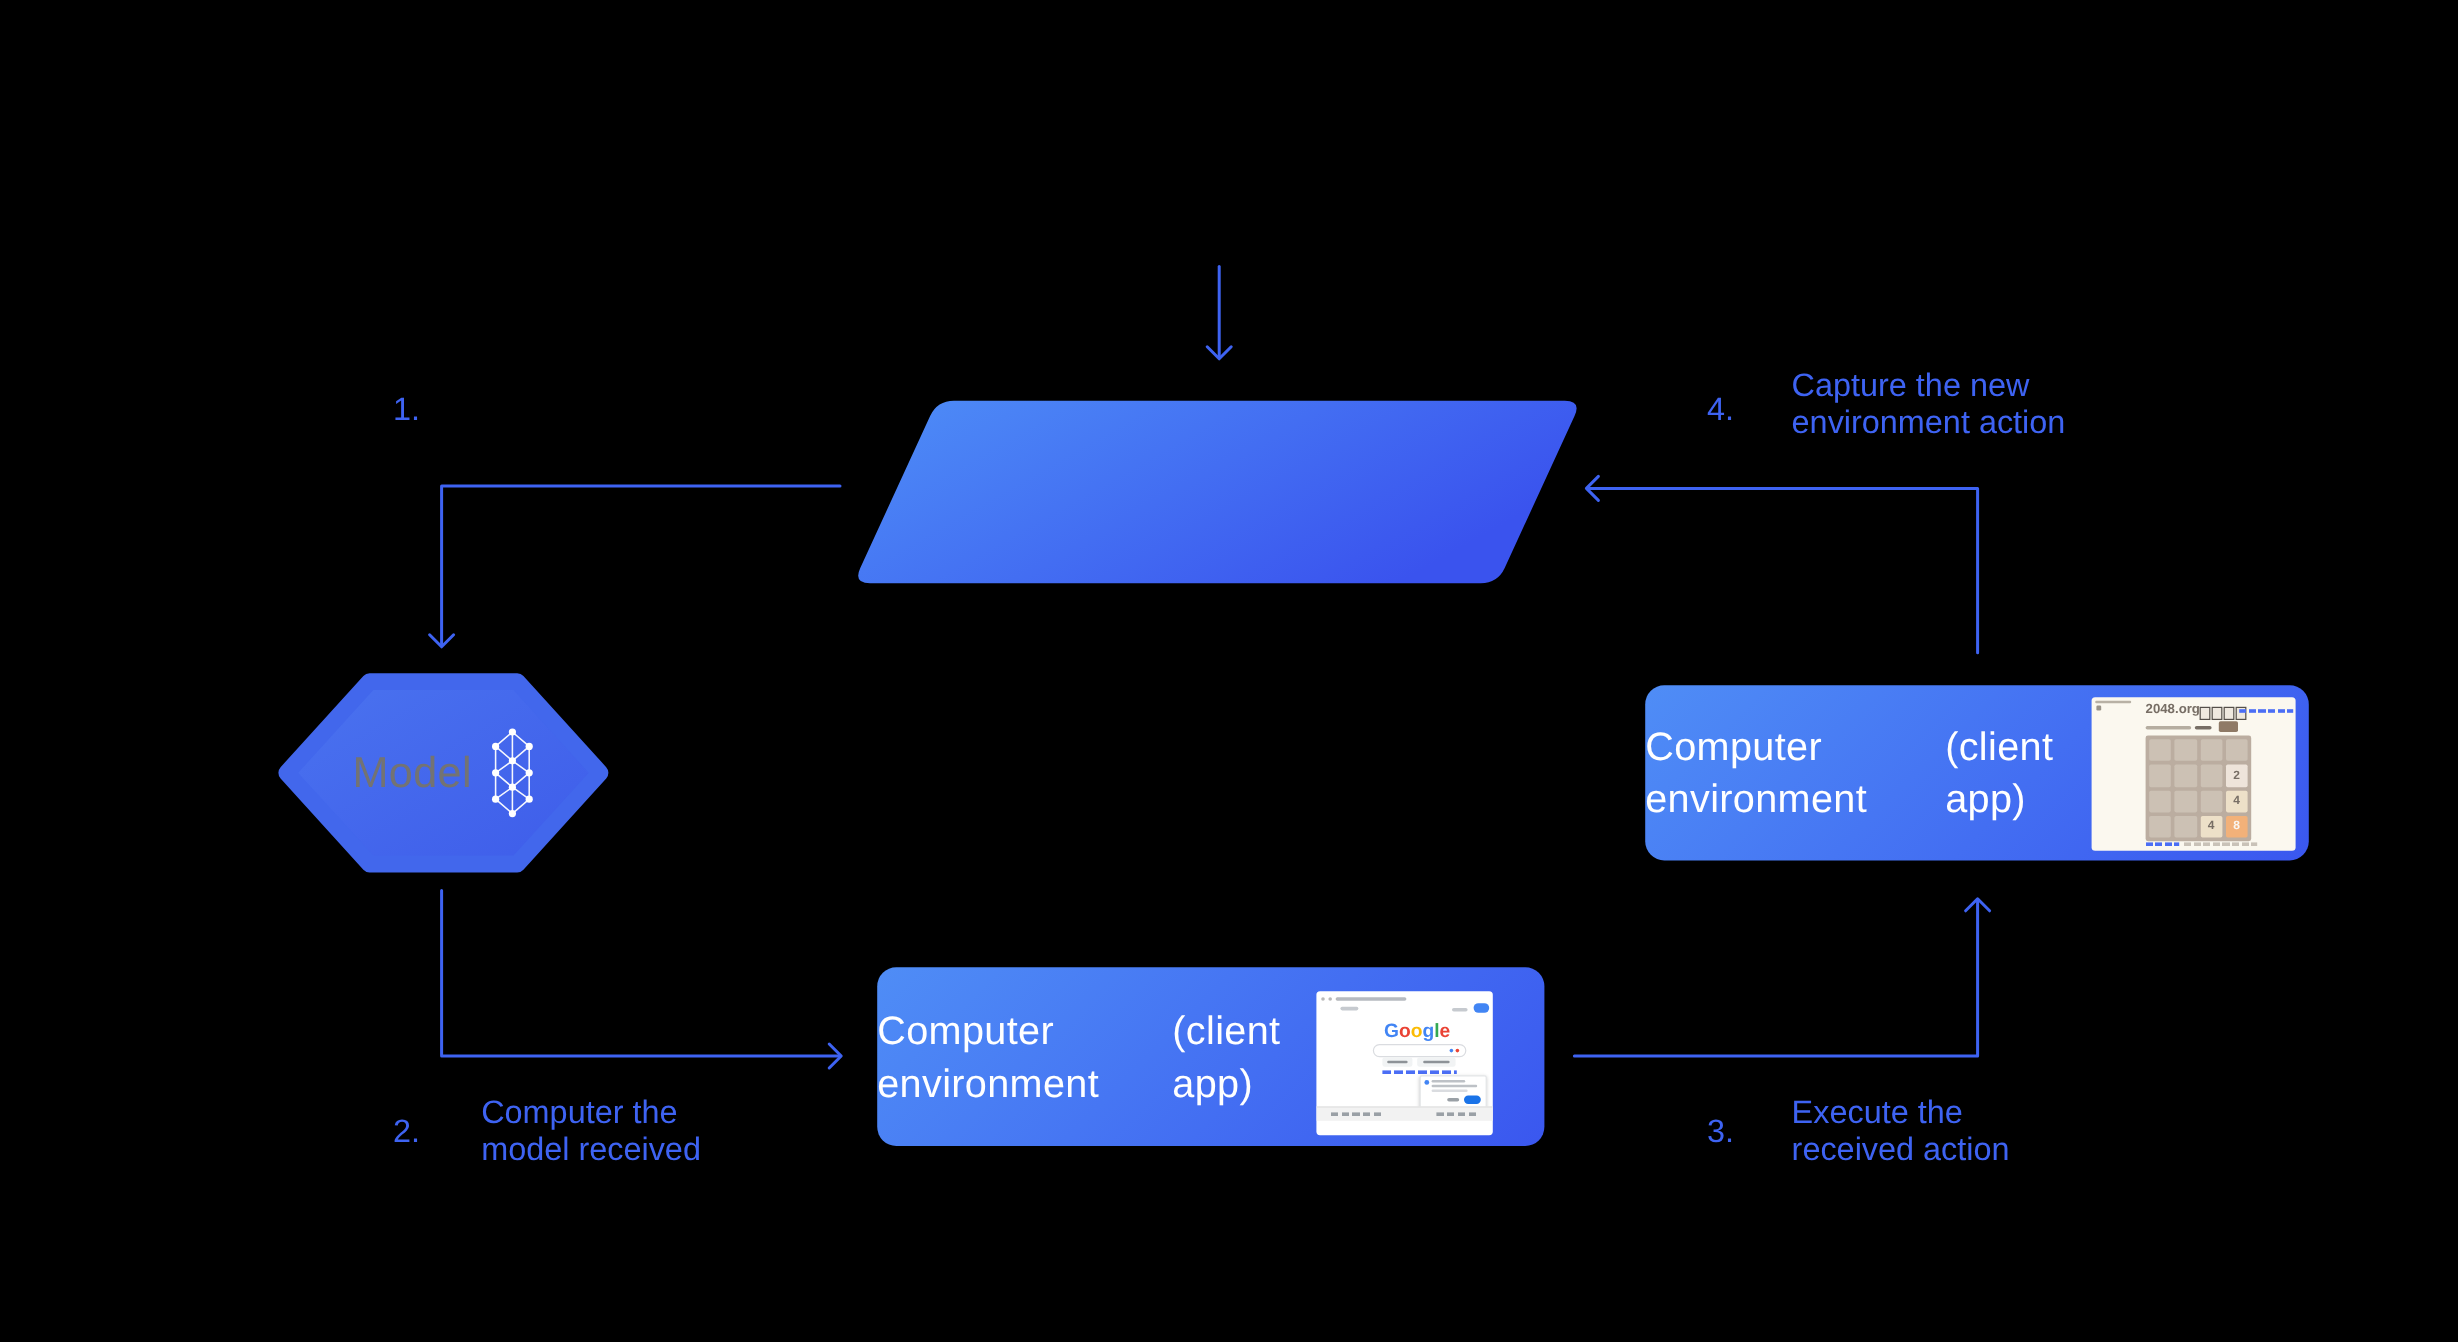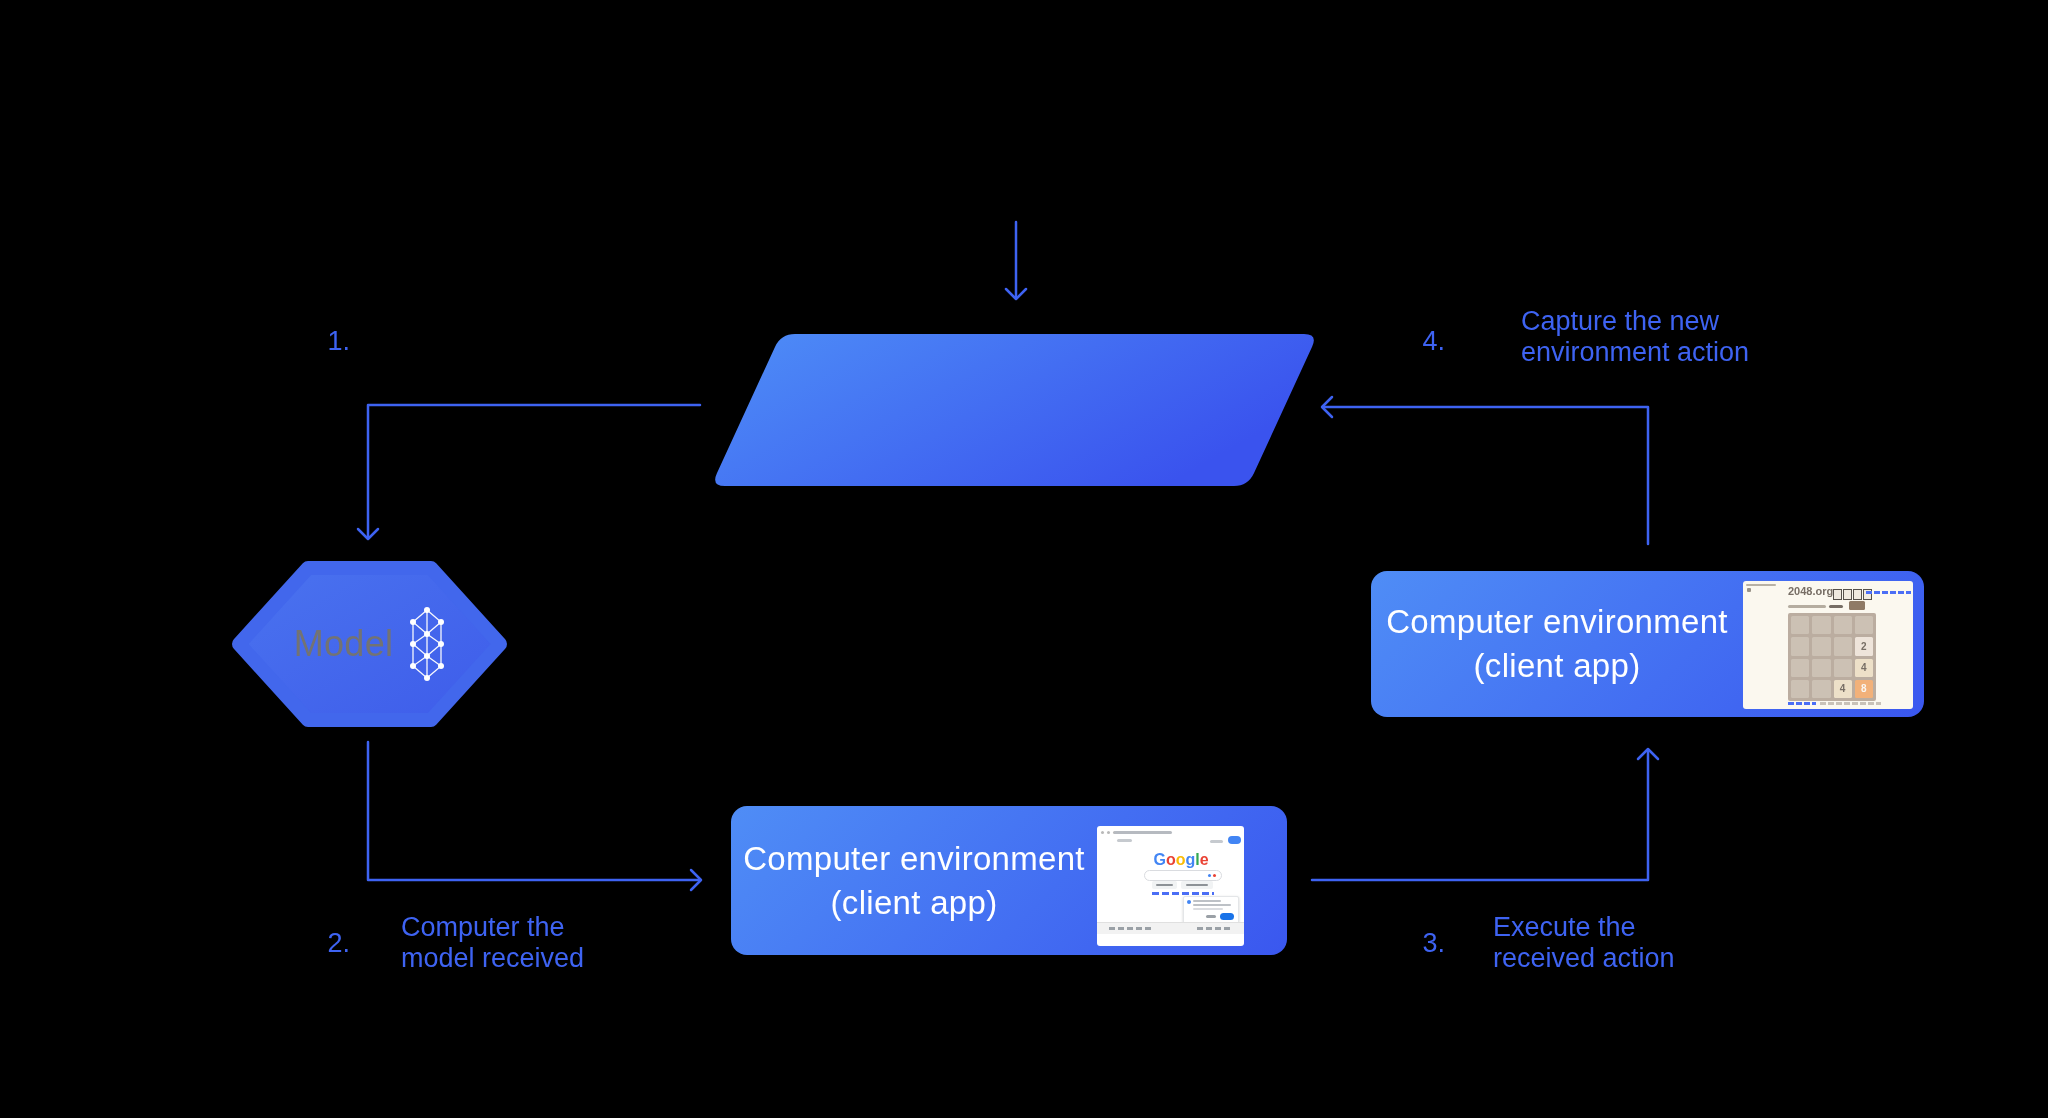--- a/index.html
+++ b/index.html
@@ -18,32 +18,32 @@
         color:#fff;font-size:33px;line-height:44px;font-weight:400;letter-spacing:.3px;}
   .hex-label{position:absolute;left:239px;top:568px;width:261px;height:152px;z-index:2;
         display:flex;align-items:center;justify-content:center;gap:16px;color:#737373;}
   .hex-label .txt{font-size:36px;font-weight:400;letter-spacing:.3px;}
 
   
   .env-box{position:absolute;border-radius:16px;z-index:2;
         background:linear-gradient(135deg,#4F8DF6 0%,#3A57EF 100%);}
   .env-box.bottom{left:731px;top:806px;width:556px;height:149px;}
   .env-box.right{left:1371px;top:571px;width:553px;height:146px;}
-  .env-text{position:absolute;left:0;top:0;height:100%;display:flex;flex-direction:column;
+  .env-text{position:absolute;left:0;top:0;height:100%;display:flex;flex-direction:row;
         align-items:center;justify-content:center;color:#fff;font-size:33px;line-height:44px;
         font-weight:400;letter-spacing:.3px;}
   .env-box.bottom .env-text{width:366px;}
   .env-box.right .env-text{width:372px;}
 
   
   .step-num,.step-text{position:absolute;color:#3E63F2;font-weight:500;z-index:2;}
   .step-num{font-size:27px;width:34px;text-align:right;}
   .step-text{font-size:27px;line-height:31px;}
   #num1{left:316px;top:326px;} #t1{left:401px;top:306px;}
-  #num4{left:1411px;top:326px;} #t4{left:1493px;top:306px;margin-left:28px;}
+  #num4{left:1411px;top:326px;} #t4{left:1493px;top:306px;}
   #num2{left:316px;top:928px;} #t2{left:401px;top:912px;}
   #num3{left:1411px;top:928px;} #t3{left:1493px;top:912px;}
 
   
   .dash{position:absolute;border-radius:2px;}
   .worddash{position:absolute;height:3px;}
 
   
   .g-thumb{position:absolute;left:366px;top:20px;width:147px;height:120px;background:#fff;
         border-radius:3px;overflow:hidden;}

